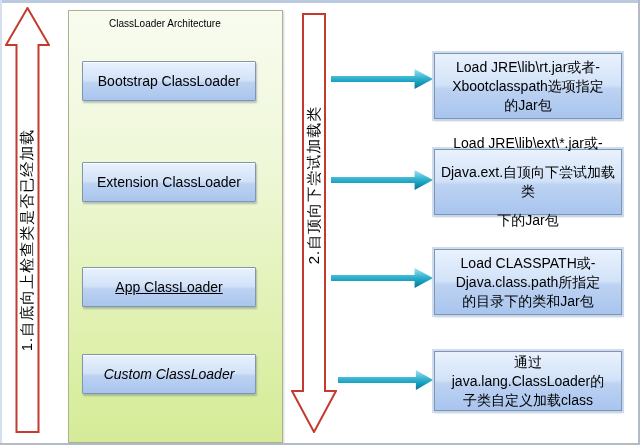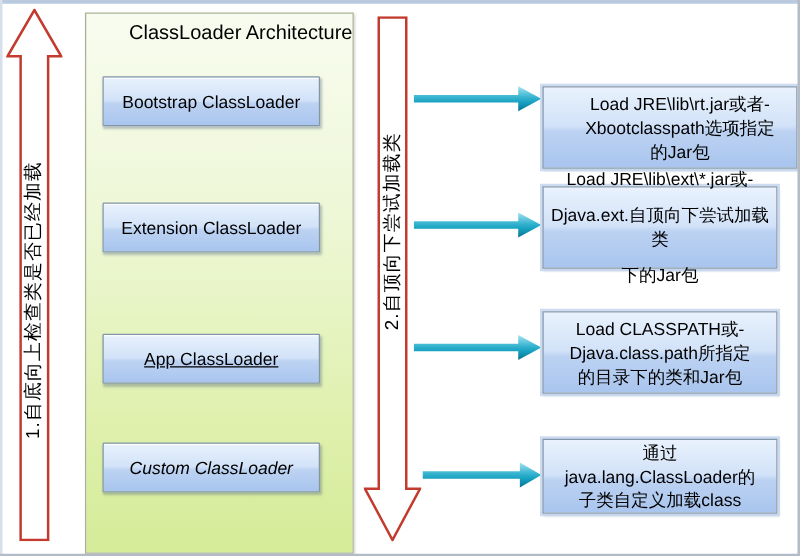--- a/index.html
+++ b/index.html
@@ -16,22 +16,22 @@
   .edge-bottom { left:0; bottom:0; width:640px; height:2px; background:#b3bcc6; }
 
   
   .panel {
     position:absolute; left:68px; top:10px; width:213px; height:431px;
     border:1px solid #a9b394;
     background:linear-gradient(180deg,#f8fcf0 0%,#eef7d6 38%,#def0ab 78%,#d5eb98 100%);
     box-shadow:1px 1px 2px rgba(0,0,0,0.18);
   }
   .panel-title {
-    position:absolute; top:7px; left:0; right:0; text-align:right;
-    font-size:16px; color:#000;
+    position:absolute; top:7px; left:0; right:0; text-align:left;
+    font-size:10px; color:#000;padding-left:40px;
   }
   .loader-box {
     position:absolute; left:13px; width:172px; height:38px;
     border:1px solid #8296ab; border-radius:1px;
     background:linear-gradient(180deg,#e9f2fd 0%,#d2e2f8 48%,#bcd2f2 55%,#a9c5ee 100%);
     display:flex; align-items:center; justify-content:center;
     font-size:14px; color:#000;
     box-shadow:inset 0 1px 0 rgba(255,255,255,0.8), 1px 2px 2px rgba(70,90,120,0.35);
   }
   .lb-0 { top:50px;text-align:center; }
@@ -60,21 +60,21 @@
 
   
   .desc-box {
     position:absolute; left:434px; width:186px;
     border:1px solid #8296ab;
     background:linear-gradient(180deg,#e9f2fd 0%,#d2e2f8 48%,#bcd2f2 55%,#a9c5ee 100%);
     display:flex; flex-direction:column; align-items:center; justify-content:center;
     text-align:center; font-size:14px; line-height:19px; color:#000;
     box-shadow:0 0 0 2px rgba(196,214,238,0.85), 1px 2px 2px rgba(70,90,120,0.3);
   }
-  .db-0 { top:69px;  height:64px;padding-left:16px; }
+  .db-0 { top:53px;  height:64px; }
   .db-1 { top:149px; height:64px;gap:10px; }
   .db-2 { top:249px; height:64px; }
   .db-3 { top:351px; height:58px; }
 </style>
 </head>
 <body>
 
 <div class="canvas">
 
   <svg width="0" height="0" style="position:absolute" aria-hidden="true">

